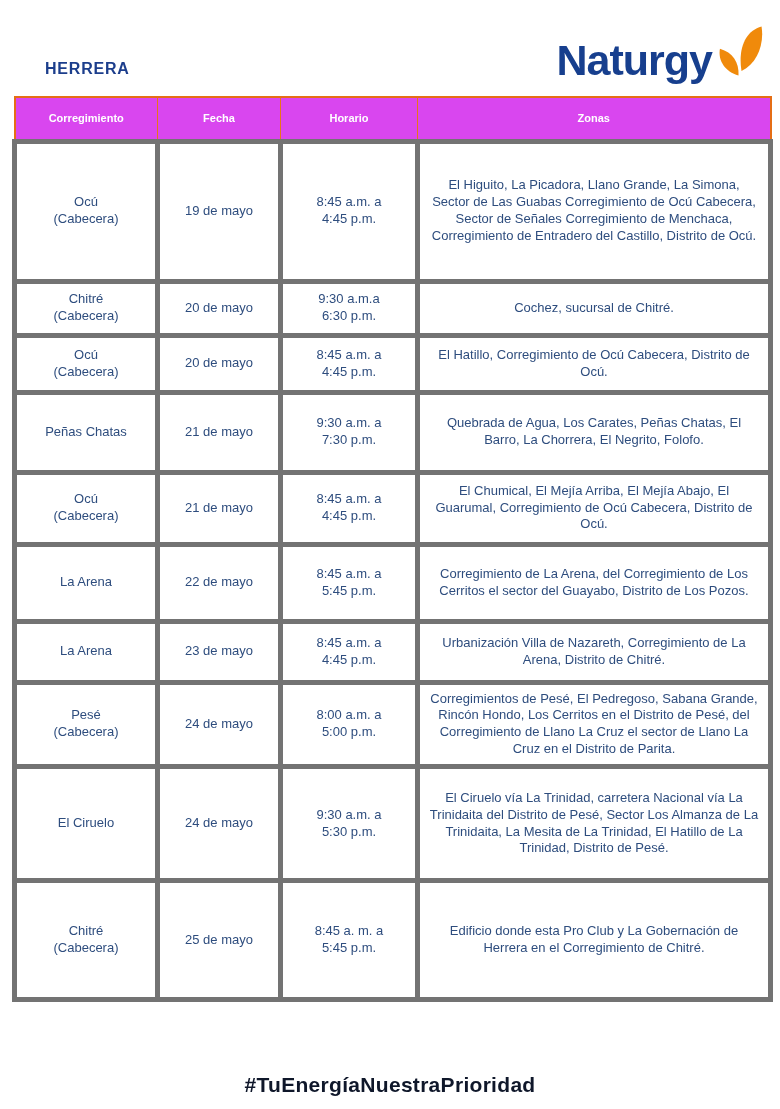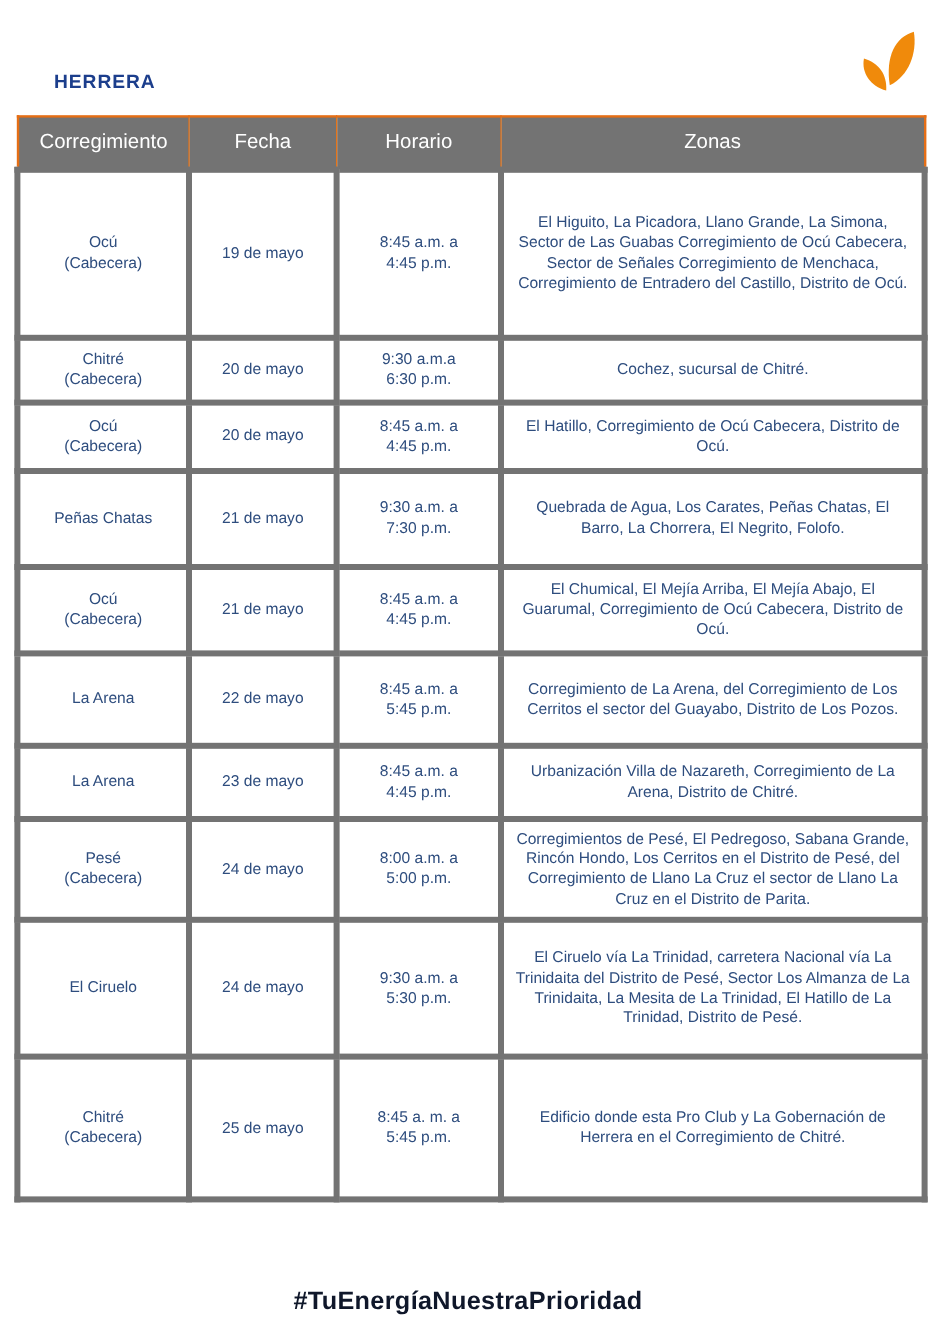--- a/index.html
+++ b/index.html
@@ -58,24 +58,24 @@
     border-collapse: collapse;
     table-layout: fixed;
     border: 2px solid #e56e15;
   }
   .schedule-table col.c1 { width: 143px; }
   .schedule-table col.c2 { width: 123px; }
   .schedule-table col.c3 { width: 137px; }
   .schedule-table col.c4 { width: 353px; }
 
   .schedule-table thead th {
-    background: #737373;
+    background: #d946ef;
     color: #ffffff;
-    font-size: 17px;
-    font-weight: normal;
+    font-size: 11px;
+    font-weight: bold;
     height: 44px;
     text-align: center;
     vertical-align: middle;
     border: 1px solid #e6751a;
   }
   .schedule-table tbody td {
     border: 5px solid #737373;
     color: #2e4d7e;
     font-size: 13px;
     line-height: 1.3;
@@ -117,20 +117,21 @@
 </style>
 </head>
 <body>
 
 <div class="page">
 
   <div class="top-bar">
     <div class="region-title">HERRERA</div>
 
     <div class="logo">
+      <span class="logo-wordmark">Naturgy</span>
       <span class="logo-butterfly">
         <svg viewBox="0 0 70 78" width="52" height="58" aria-hidden="true">
           <path d="M37,66 C32,34 43,12 64,6 C68,30 58,56 37,66 Z" fill="#f08a0b"></path>
           <path d="M33,72 C15,67 5,52 8,36 C25,41 34,54 33,72 Z" fill="#f08a0b"></path>
         </svg>
       </span>
     </div>
   </div>
 
   <table class="schedule-table">

